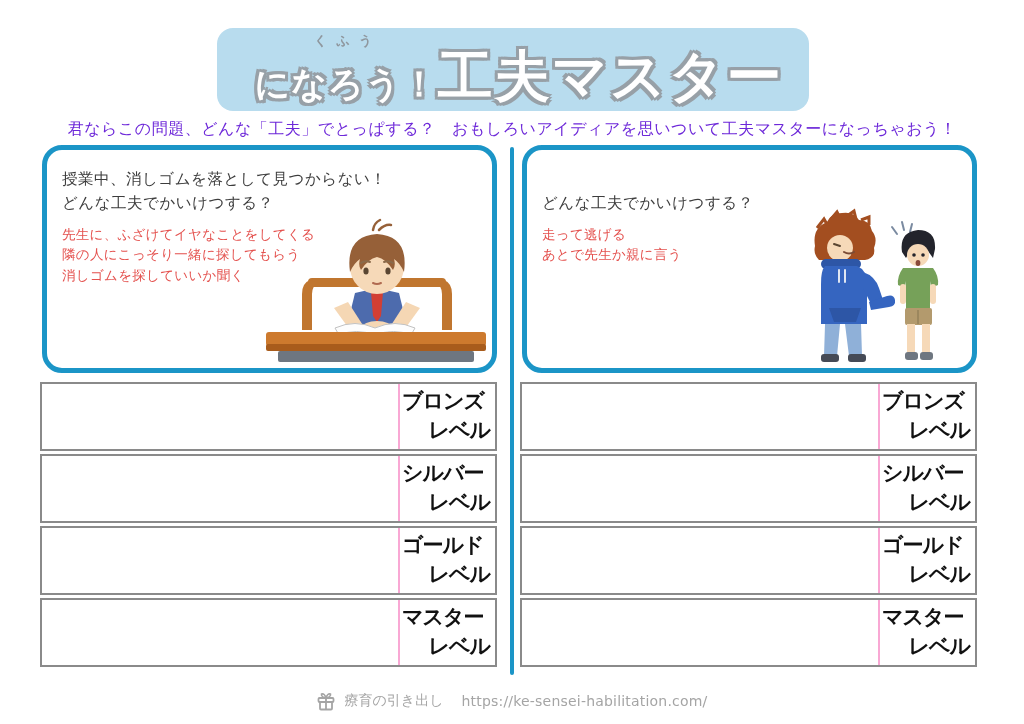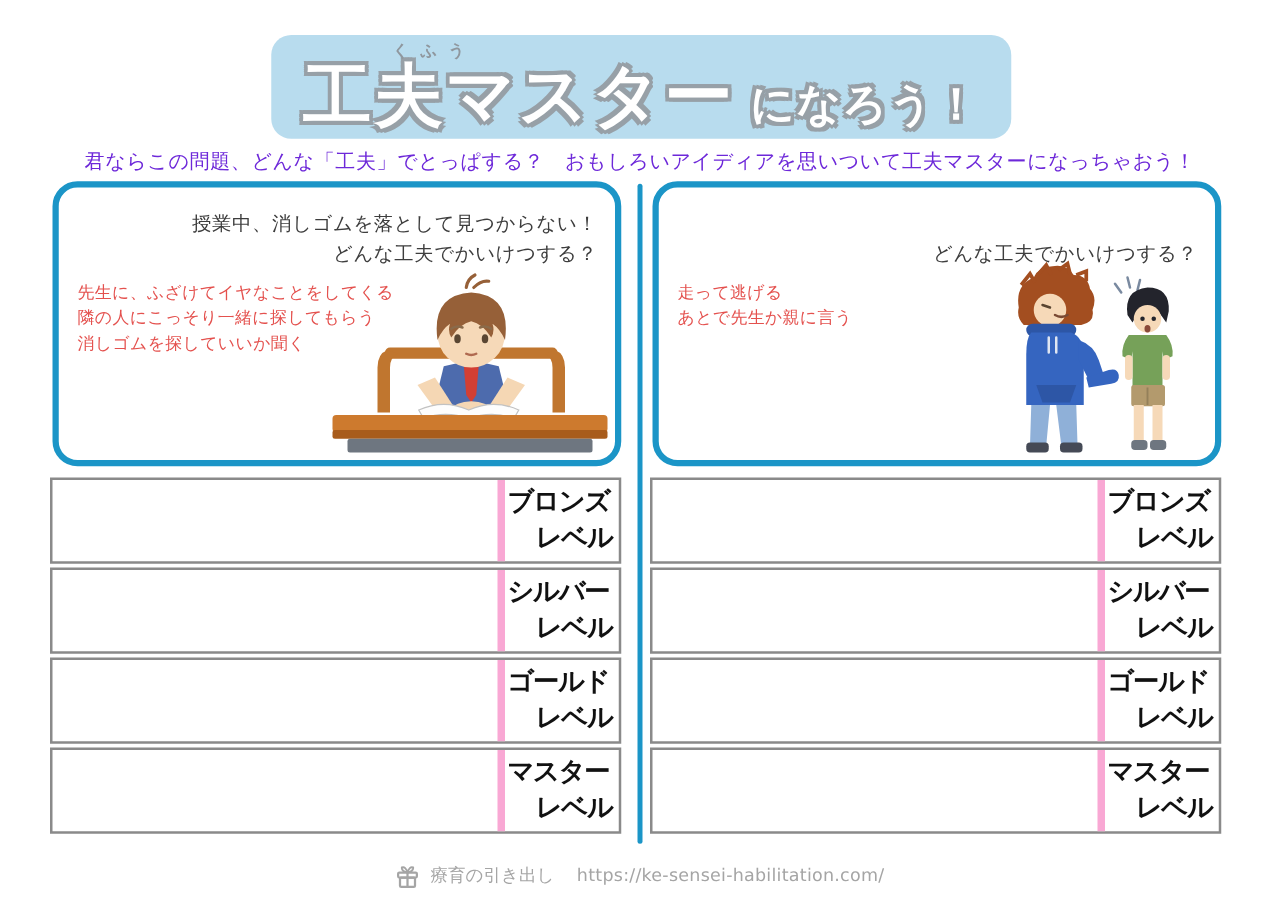--- a/index.html
+++ b/index.html
@@ -42,21 +42,21 @@
 
   
   .panel {
     position:absolute; top:145px; width:455px; height:228px;
     border:5px solid #1b95c7; border-radius:20px; background:#fff;
   }
   .panel.left  { left:42px; }
   .panel.right { left:522px; }
   .problem {
     padding:17px 14px 0 15px; font-size:15.5px; line-height:1.55;
-    color:#3d3d3d; letter-spacing:0.5px;text-align:right;
+    color:#3d3d3d; letter-spacing:0.5px;
   }
   .ideas {
     padding:9px 0 0 15px; font-size:13.5px; line-height:1.5;
     color:#e4514e; letter-spacing:0.3px;
   }
   .illus { position:absolute; pointer-events:none; }
   .illus.desk { right:2px; bottom:0; }
   .illus.boys { right:6px; bottom:2px; }
 
   
@@ -68,42 +68,42 @@
   
   .ltable { position:absolute; top:382px; width:457px; }
   .ltable.left  { left:40px; }
   .ltable.right { left:520px; }
   .lrow {
     display:flex; height:69px; margin-bottom:3px;
     border:2px solid #8a8a8a; background:#fff;
   }
   .lrow .blank { flex:1; }
   .lrow .label {
-    width:97px; border-left:6px solid #f9a8d4;
+    width:97px; border-left:2px solid #f9a8d4;
     font-weight:900; font-size:21px; color:#111;
     padding:3px 3px 0 2px; letter-spacing:-1px; line-height:1.4;
   }
   .label .l1 { display:block; text-align:left; }
   .label .l2 { display:block; text-align:right; padding-right:2px; }
 
   
   .footer {
     position:absolute; top:691px; left:0; width:1024px;
     display:flex; align-items:center; justify-content:center; gap:8px;
     color:#a5a5a5; font-weight:normal; font-size:14px;
   }
   .footer .url { margin-left:10px; letter-spacing:0.2px; }
 </style>
 </head>
 <body>
 
 <div class="banner">
   <span class="furigana">くふう</span>
+  <span class="outline-text title-suffix">になろう！</span>
   <span class="outline-text title-main">工夫マスター</span>
-  <span class="outline-text title-suffix">になろう！</span>
 </div>
 
 <div class="subtitle">君ならこの問題、どんな「工夫」でとっぱする？　おもしろいアイディアを思いついて工夫マスターになっちゃおう！</div>
 
 <div class="panel left">
   <div class="problem">
     <span>授業中、消しゴムを落として見つからない！</span><br>
     <span>どんな工夫でかいけつする？</span>
   </div>
   <div class="ideas">

